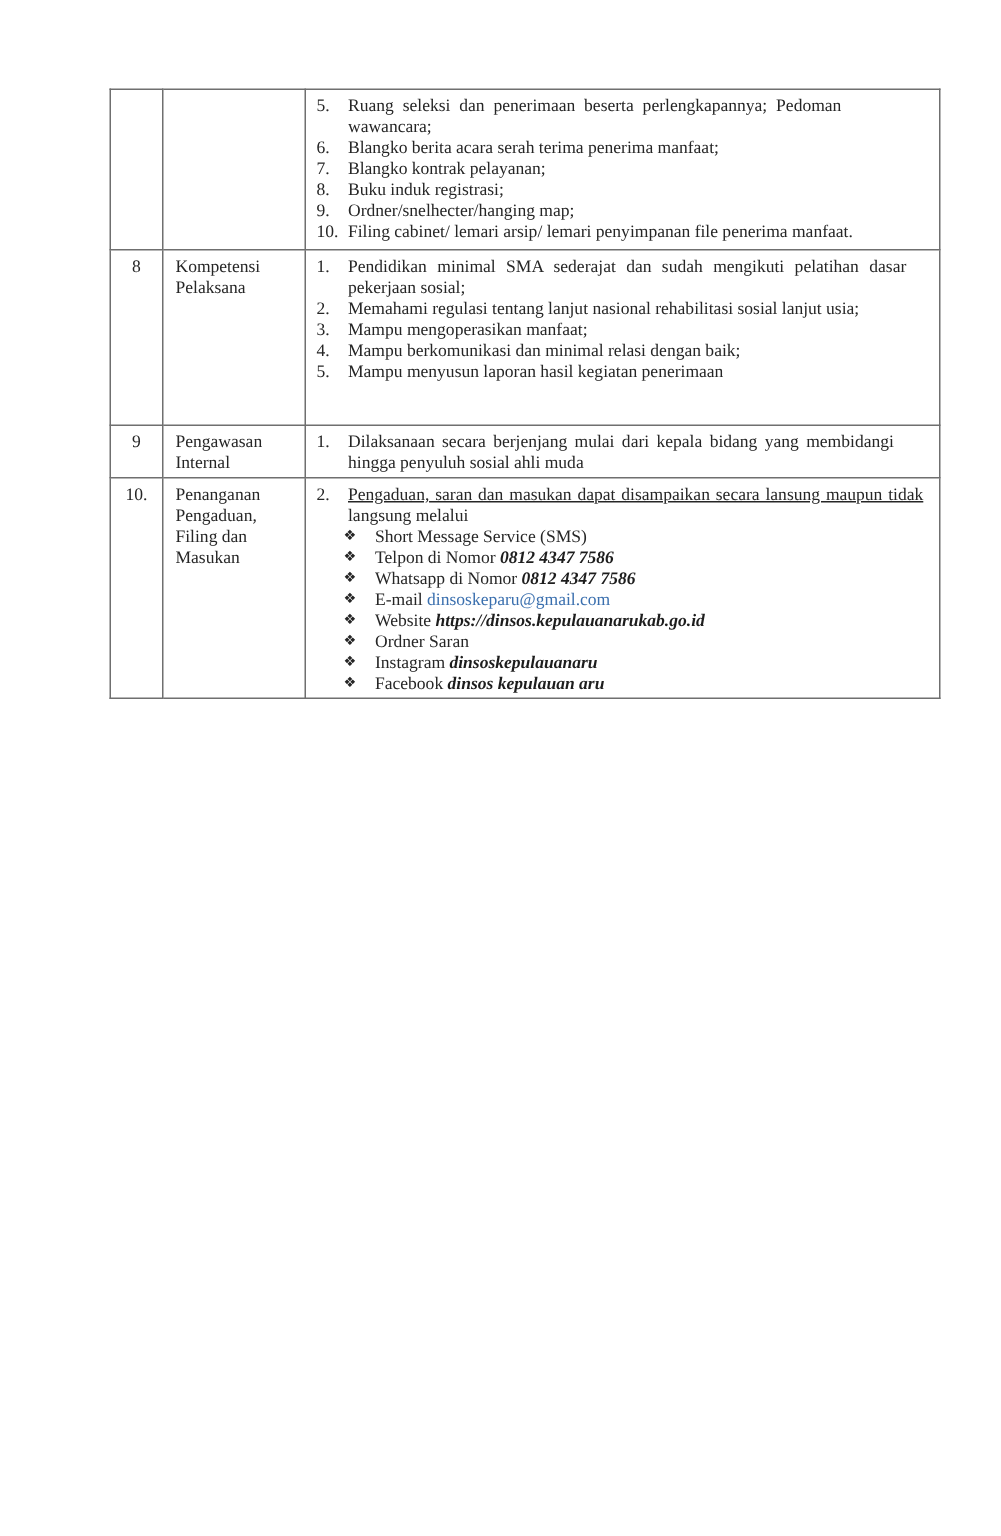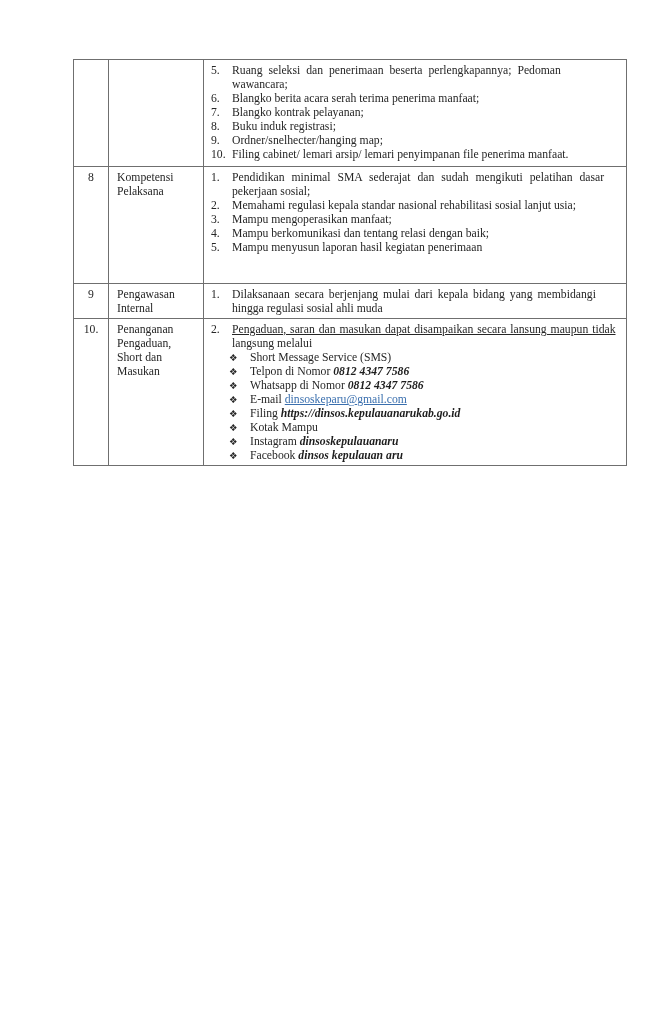--- a/index.html
+++ b/index.html
@@ -32,21 +32,21 @@
   .bullet-item { display:flex; margin-left:18px; }
   .bullet-item > .bmark {
     flex:0 0 21px;
     font-family:"DejaVu Sans",sans-serif;
     font-size:9.5px;
     line-height:14px;
   }
   .ibody { flex:1; min-width:0; }
   .line { white-space:nowrap; }
   .seg-bold { font-weight:bold; color:#1d1d1d;font-style:italic; }
-  a.seg-link { color:#3a6fae; text-decoration:underline; cursor:pointer; }
+  a.seg-link { color:#3a6fae; cursor:pointer; }
   .label-line { white-space:nowrap; }
 </style>
 </head>
 <body>
 
 <table class="doc-table">
   <colgroup>
     <col style="width:35px">
     <col style="width:95px">
     <col style="width:423px">
@@ -105,33 +105,33 @@
           <div class="num-item">
             <span class="marker">1.</span>
             <span class="ibody">
               <div class="line" style="word-spacing: 4px;"><span>Pendidikan minimal SMA sederajat dan sudah mengikuti pelatihan dasar</span></div>
               <div class="line"><span>pekerjaan sosial;</span></div>
             </span>
           </div>
           <div class="num-item">
             <span class="marker">2.</span>
             <span class="ibody">
-              <div class="line"><span>Memahami regulasi kepala standar nasional rehabilitasi sosial lanjut usia;</span></div>
+              <div class="line"><span>Memahami regulasi tentang lanjut nasional rehabilitasi sosial lanjut usia;</span></div>
             </span>
           </div>
           <div class="num-item">
             <span class="marker">3.</span>
             <span class="ibody">
               <div class="line"><span>Mampu mengoperasikan manfaat;</span></div>
             </span>
           </div>
           <div class="num-item">
             <span class="marker">4.</span>
             <span class="ibody">
-              <div class="line"><span>Mampu berkomunikasi dan tentang relasi dengan baik;</span></div>
+              <div class="line"><span>Mampu berkomunikasi dan minimal relasi dengan baik;</span></div>
             </span>
           </div>
           <div class="num-item">
             <span class="marker">5.</span>
             <span class="ibody">
               <div class="line"><span>Mampu menyusun laporan hasil kegiatan penerimaan</span></div>
             </span>
           </div>
         </td>
       </tr>
@@ -139,31 +139,31 @@
         <td class="cell-num"><span>9</span></td>
         <td class="cell-label">
           <div class="label-line">Pengawasan</div>
           <div class="label-line">Internal</div>
         </td>
         <td class="cell-content">
           <div class="num-item">
             <span class="marker">1.</span>
             <span class="ibody">
               <div class="line" style="word-spacing: 2px;"><span>Dilaksanaan secara berjenjang mulai dari kepala bidang yang membidangi</span></div>
-              <div class="line"><span>hingga regulasi sosial ahli muda</span></div>
+              <div class="line"><span>hingga penyuluh sosial ahli muda</span></div>
             </span>
           </div>
         </td>
       </tr>
       <tr style="height: 147px;">
         <td class="cell-num"><span>10.</span></td>
         <td class="cell-label">
           <div class="label-line">Penanganan</div>
           <div class="label-line">Pengaduan,</div>
-          <div class="label-line">Short dan</div>
+          <div class="label-line">Filing dan</div>
           <div class="label-line">Masukan</div>
         </td>
         <td class="cell-content">
           <div class="num-item">
             <span class="marker">2.</span>
             <span class="ibody">
               <div class="line" style="word-spacing: 1px; text-decoration: underline;"><span>Pengaduan, saran dan masukan dapat disampaikan secara lansung maupun tidak</span></div>
               <div class="line"><span>langsung melalui</span></div>
             </span>
           </div>
@@ -187,27 +187,27 @@
           </div>
           <div class="bullet-item">
             <span class="bmark">❖</span>
             <span class="ibody">
               <div class="line"><span>E-mail </span><a class="seg-link">dinsoskeparu@gmail.com</a></div>
             </span>
           </div>
           <div class="bullet-item">
             <span class="bmark">❖</span>
             <span class="ibody">
-              <div class="line"><span>Filing </span><span class="seg-bold">https://dinsos.kepulauanarukab.go.id</span></div>
-            </span>
-          </div>
-          <div class="bullet-item">
-            <span class="bmark">❖</span>
-            <span class="ibody">
-              <div class="line"><span>Kotak Mampu</span></div>
+              <div class="line"><span>Website </span><span class="seg-bold">https://dinsos.kepulauanarukab.go.id</span></div>
+            </span>
+          </div>
+          <div class="bullet-item">
+            <span class="bmark">❖</span>
+            <span class="ibody">
+              <div class="line"><span>Ordner Saran</span></div>
             </span>
           </div>
           <div class="bullet-item">
             <span class="bmark">❖</span>
             <span class="ibody">
               <div class="line"><span>Instagram </span><span class="seg-bold">dinsoskepulauanaru</span></div>
             </span>
           </div>
           <div class="bullet-item">
             <span class="bmark">❖</span>

